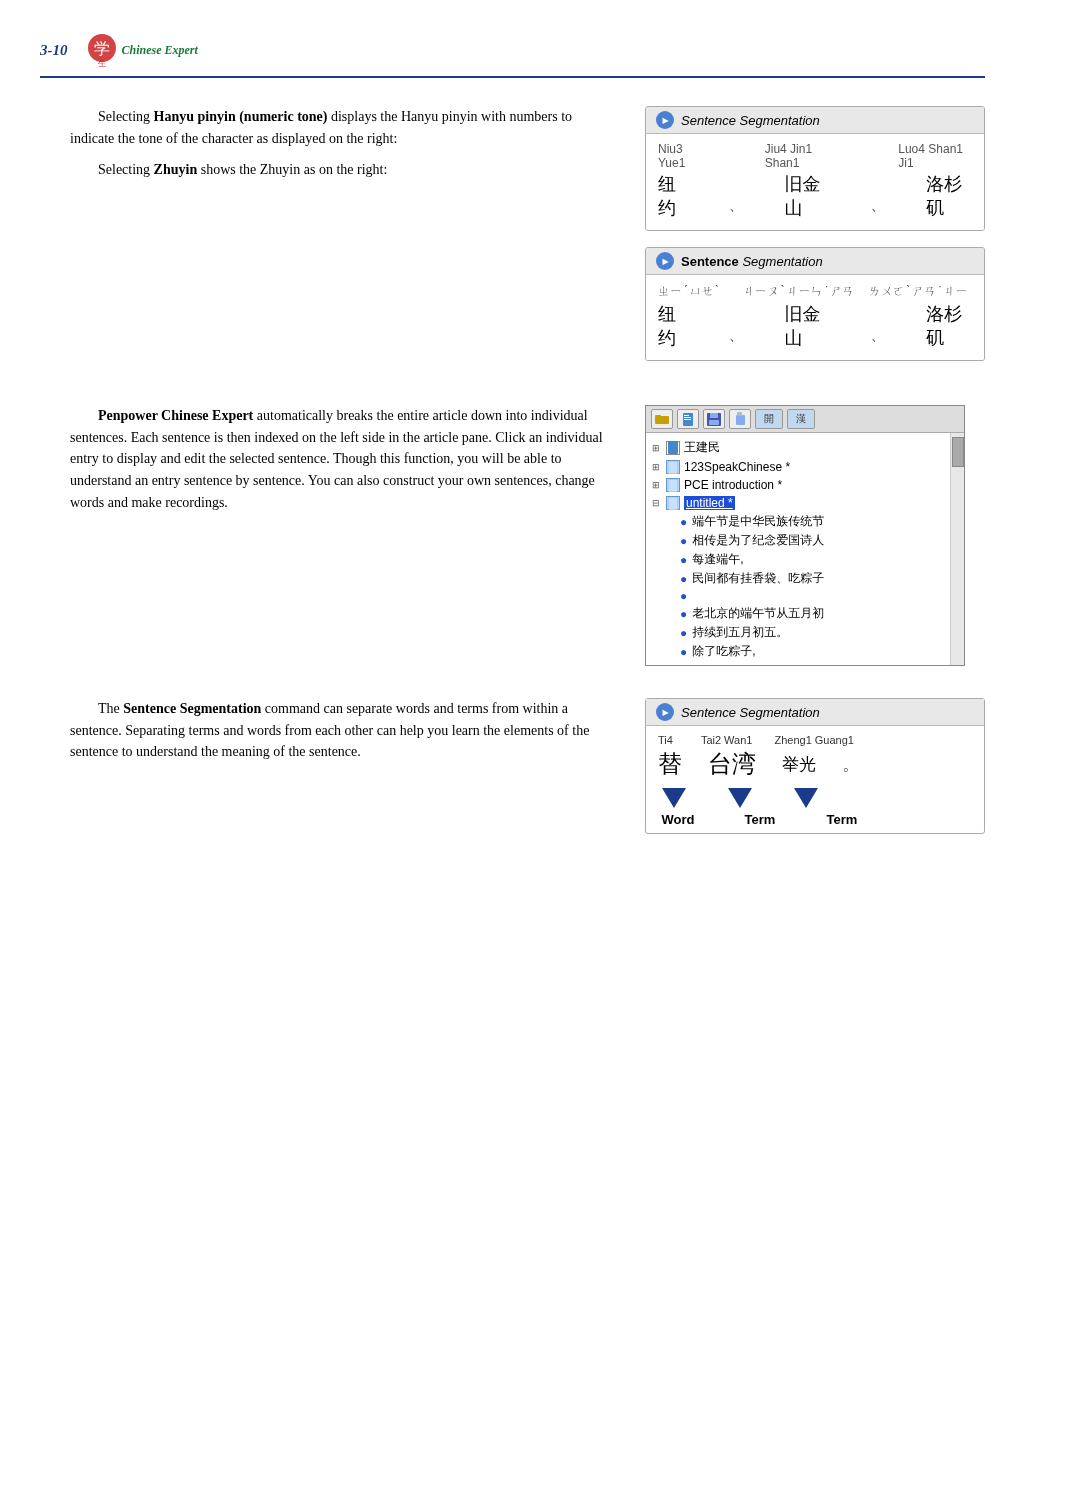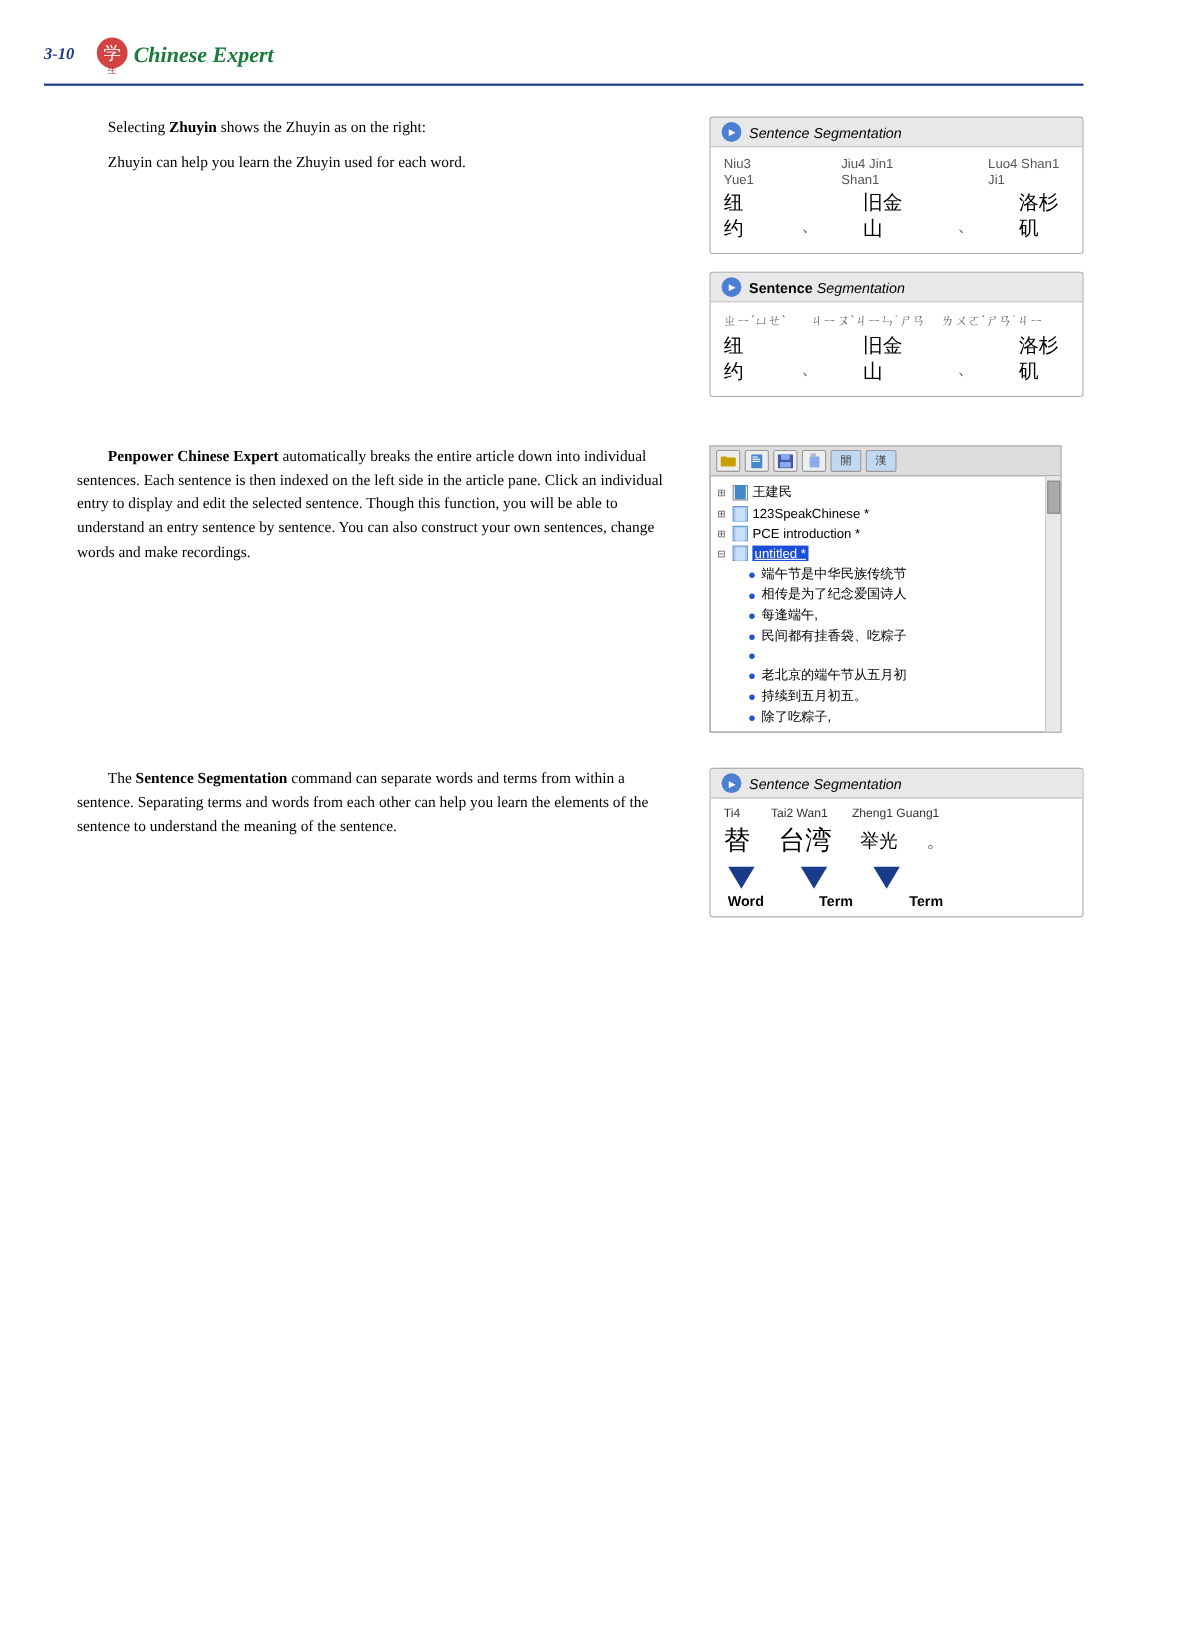--- a/index.html
+++ b/index.html
@@ -31,21 +31,21 @@
     .header-page-num {
       font-style: italic;
       font-weight: bold;
       font-size: 15px;
       color: #1a3a8a;
       margin-right: 14px;
       white-space: nowrap;
     }
     .header-title {
       font-style: italic;
-      font-size: 20px;
+      font-size: 12px;
       color: #1a7a3a;
       font-weight: bold;
     }
 
     
     .two-col {
       display: flex;
       gap: 30px;
       margin-bottom: 28px;
       align-items: flex-start;
@@ -130,21 +130,21 @@
       font-size: 16px;
       color: #555;
       align-self: flex-end;
       margin-bottom: 4px;
     }
     .seg-row-zhuyin {
       display: flex;
       gap: 14px;
       font-size: 12px;
       color: #555;
-      font-family: Liberation Sans, sans-serif;
+      font-family: Liberation Mono, monospace;
       margin-bottom: 2px;
     }
 
     
     .tree-box {
       border: 1.5px solid #888;
       background: #fff;
       width: 320px;
       font-family: Arial, sans-serif;
       font-size: 12px;
@@ -299,23 +299,25 @@
       <text x="20" y="24" text-anchor="middle" font-size="16" fill="#fff" font-family="serif">学</text>
 
       <text x="20" y="36" text-anchor="middle" font-size="8" fill="#cc2222" font-family="serif">生</text>
     </svg>
     <span class="header-title">Chinese Expert</span>
   </div>
 
   <div class="two-col">
     <div class="left-col">
       <p class="para-indent">
+        Selecting <strong>Hanyu pinyin (numeric tone)</strong> displays the Hanyu pinyin with numbers to indicate the tone of the character as displayed on the right:
+      </p>
+      <p class="para-indent">
         Selecting <strong>Zhuyin</strong> shows the Zhuyin as on the right:
       </p>
-      <p class="para-indent">Zhuyin can help you learn the Zhuyin used for each word.</p>
     </div>
     <div class="right-col">
 
       <div class="seg-box">
         <div class="seg-box-title-bar">
           <span class="seg-arrow-icon"></span>
           <span class="seg-title-text">
             <span>Sentence Segmentation</span>
           </span>
         </div>

